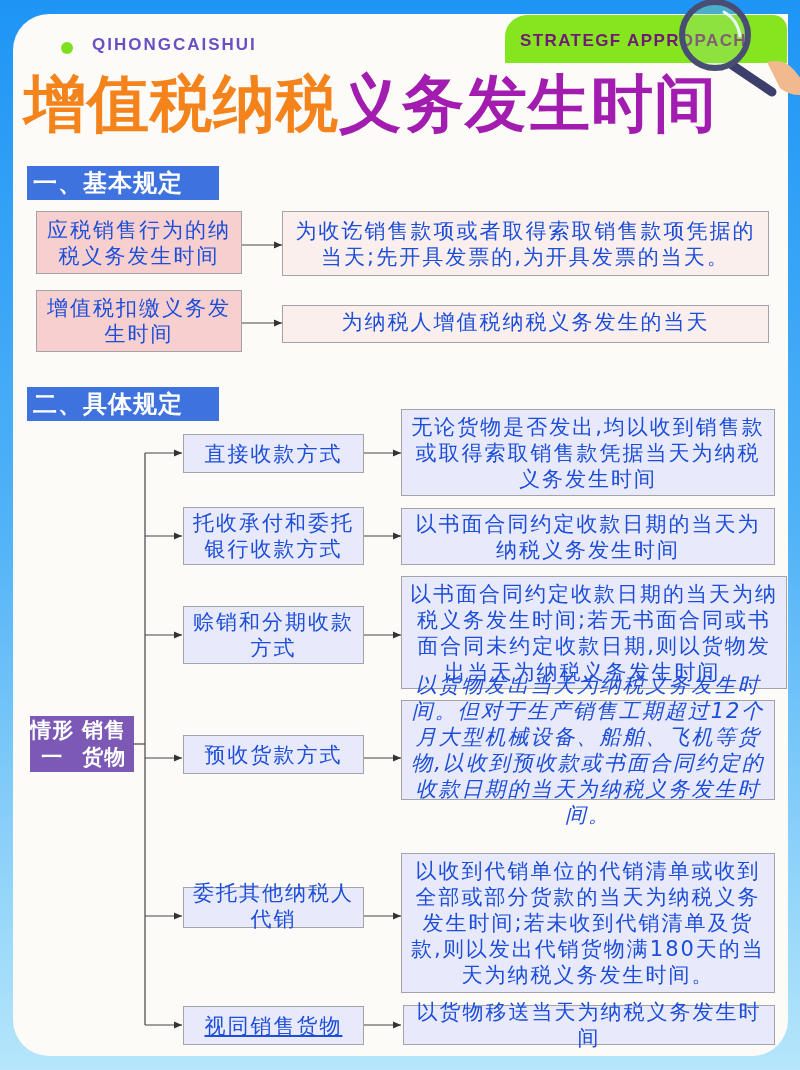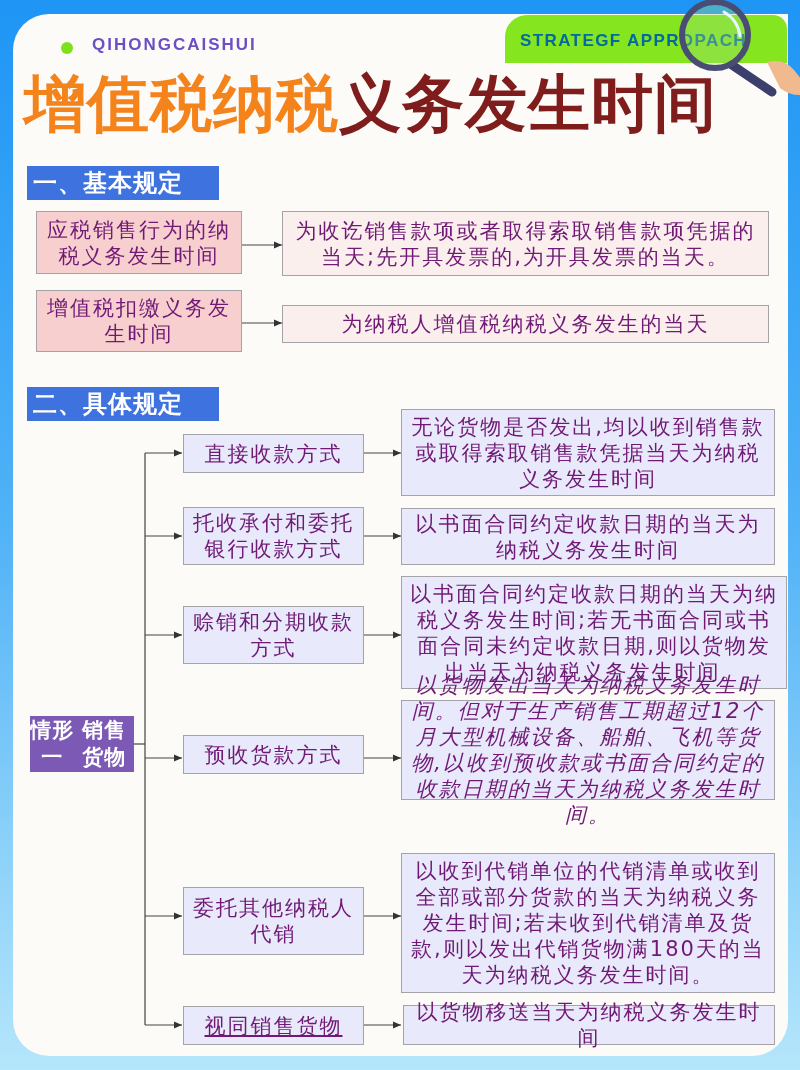--- a/index.html
+++ b/index.html
@@ -24,21 +24,21 @@
     background: #85e51e;
     border-radius: 22px 14px 0 0;
   }
   .green-tab-text {
     position: absolute;
     left: 520px; top: 31px;
     font-family: "Liberation Sans", sans-serif;
     font-weight: bold;
     font-size: 17px;
     letter-spacing: 1.4px;
-    color: #0369a1;
+    color: #701a75;
   }
   .dot {
     position: absolute;
     left: 61px; top: 42px;
     width: 12px; height: 12px;
     border-radius: 50%;
     background: #7de01c;
   }
   .brand {
     position: absolute;
@@ -52,41 +52,41 @@
   .title {
     position: absolute;
     left: 24px; top: 63px;
     font-size: 62px;
     font-weight: bold;
     letter-spacing: 1px;
     white-space: nowrap;
     line-height: 82px;
   }
   .title .orange { color: #f5831c; }
-  .title .dark { color: #7f1d1d; }
+  .title .dark { color: #a21caf; }
   .magnifier {
     position: absolute;
     left: 672px; top: 0px;
     width: 130px; height: 110px;
   }
   .sec-head {
     position: absolute;
     height: 34px;
     background: #3d72df;
     color: #ffffff;
     font-weight: bold;
     font-size: 24px;
     line-height: 34px;
     padding-left: 6px;
     letter-spacing: 1px;
   }
   .box {
     position: absolute;
     border: 1.5px solid #a4a4a8;
-    color: #701a75;
+    color: #1d4ed8;
     font-size: 21px;
     line-height: 26px;
     text-align: center;
     display: flex;
     align-items: center;
     justify-content: center;
     padding: 6px 6px;
     letter-spacing: 2px;
   }
   .pink { background: #f7cfcf; }
@@ -156,38 +156,38 @@
   <line x1="364" y1="916" x2="401" y2="916" stroke="#444" stroke-width="1.2" marker-end="url(#arr)"></line>
   <line x1="364" y1="1025" x2="401" y2="1025" stroke="#444" stroke-width="1.2" marker-end="url(#arr)"></line>
 </svg>
 
 <div class="sec-head" style="left:27px; top:166px; width:192px;">一、基本规定</div>
 
 <div class="box pink" style="left:36px; top:211px; width:206px; height:63px;">应税销售行为的纳税义务发生时间</div>
 <div class="box pink-light" style="left:282px; top:211px; width:487px; height:65px;">为收讫销售款项或者取得索取销售款项凭据的当天;先开具发票的,为开具发票的当天。</div>
 
 <div class="box pink" style="left:36px; top:290px; width:206px; height:62px;">增值税扣缴义务发生时间</div>
-<div class="box pink-light" style="left:282px; top:305px; width:487px; height:38px;">为纳税人增值税纳税义务发生的当天</div>
+<div class="box pink-light" style="left:282px; top:305px; width:487px; height:38px;font-family:Liberation Mono, monospace;">为纳税人增值税纳税义务发生的当天</div>
 
 <div class="sec-head" style="left:27px; top:387px; width:192px;">二、具体规定</div>
 
 <div class="purple-box" style="left:30px; top:716px; width:104px; height:56px; flex-direction:row;">
   <span>情形一</span>
   <span>销售货物</span>
 </div>
 
 <div class="box lav" style="left:183px; top:434px; width:181px; height:39px;">直接收款方式</div>
 <div class="box lav" style="left:401px; top:409px; width:374px; height:87px;">无论货物是否发出,均以收到销售款或取得索取销售款凭据当天为纳税义务发生时间</div>
 
 <div class="box lav" style="left:183px; top:507px; width:181px; height:58px;">托收承付和委托银行收款方式</div>
 <div class="box lav" style="left:401px; top:508px; width:374px; height:57px;">以书面合同约定收款日期的当天为纳税义务发生时间</div>
 
 <div class="box lav" style="left:183px; top:606px; width:181px; height:58px;">赊销和分期收款方式</div>
 <div class="box lav" style="left:401px; top:576px; width:386px; height:113px;">以书面合同约定收款日期的当天为纳税义务发生时间;若无书面合同或书面合同未约定收款日期,则以货物发出当天为纳税义务发生时间。</div>
 
 <div class="box lav" style="left:183px; top:735px; width:181px; height:39px;">预收货款方式</div>
 <div class="box lav" style="left:401px; top:700px; width:374px; height:100px;font-style:italic;">以货物发出当天为纳税义务发生时间。但对于生产销售工期超过12个月大型机械设备、船舶、飞机等货物,以收到预收款或书面合同约定的收款日期的当天为纳税义务发生时间。</div>
 
-<div class="box lav" style="left:183px; top:887px; width:181px; height:68px;">委托其他纳税人代销</div>
+<div class="box lav" style="left:183px; top:887px; width:181px; height:41px;font-family:Liberation Mono, monospace;">委托其他纳税人代销</div>
 <div class="box lav" style="left:401px; top:853px; width:374px; height:140px;">以收到代销单位的代销清单或收到全部或部分货款的当天为纳税义务发生时间;若未收到代销清单及货款,则以发出代销货物满180天的当天为纳税义务发生时间。</div>
 
 <div class="box lav" style="left:183px; top:1006px; width:181px; height:39px;text-decoration:underline;">视同销售货物</div>
 <div class="box lav" style="left:403px; top:1005px; width:372px; height:40px;">以货物移送当天为纳税义务发生时间</div>
 
 </body></html>

